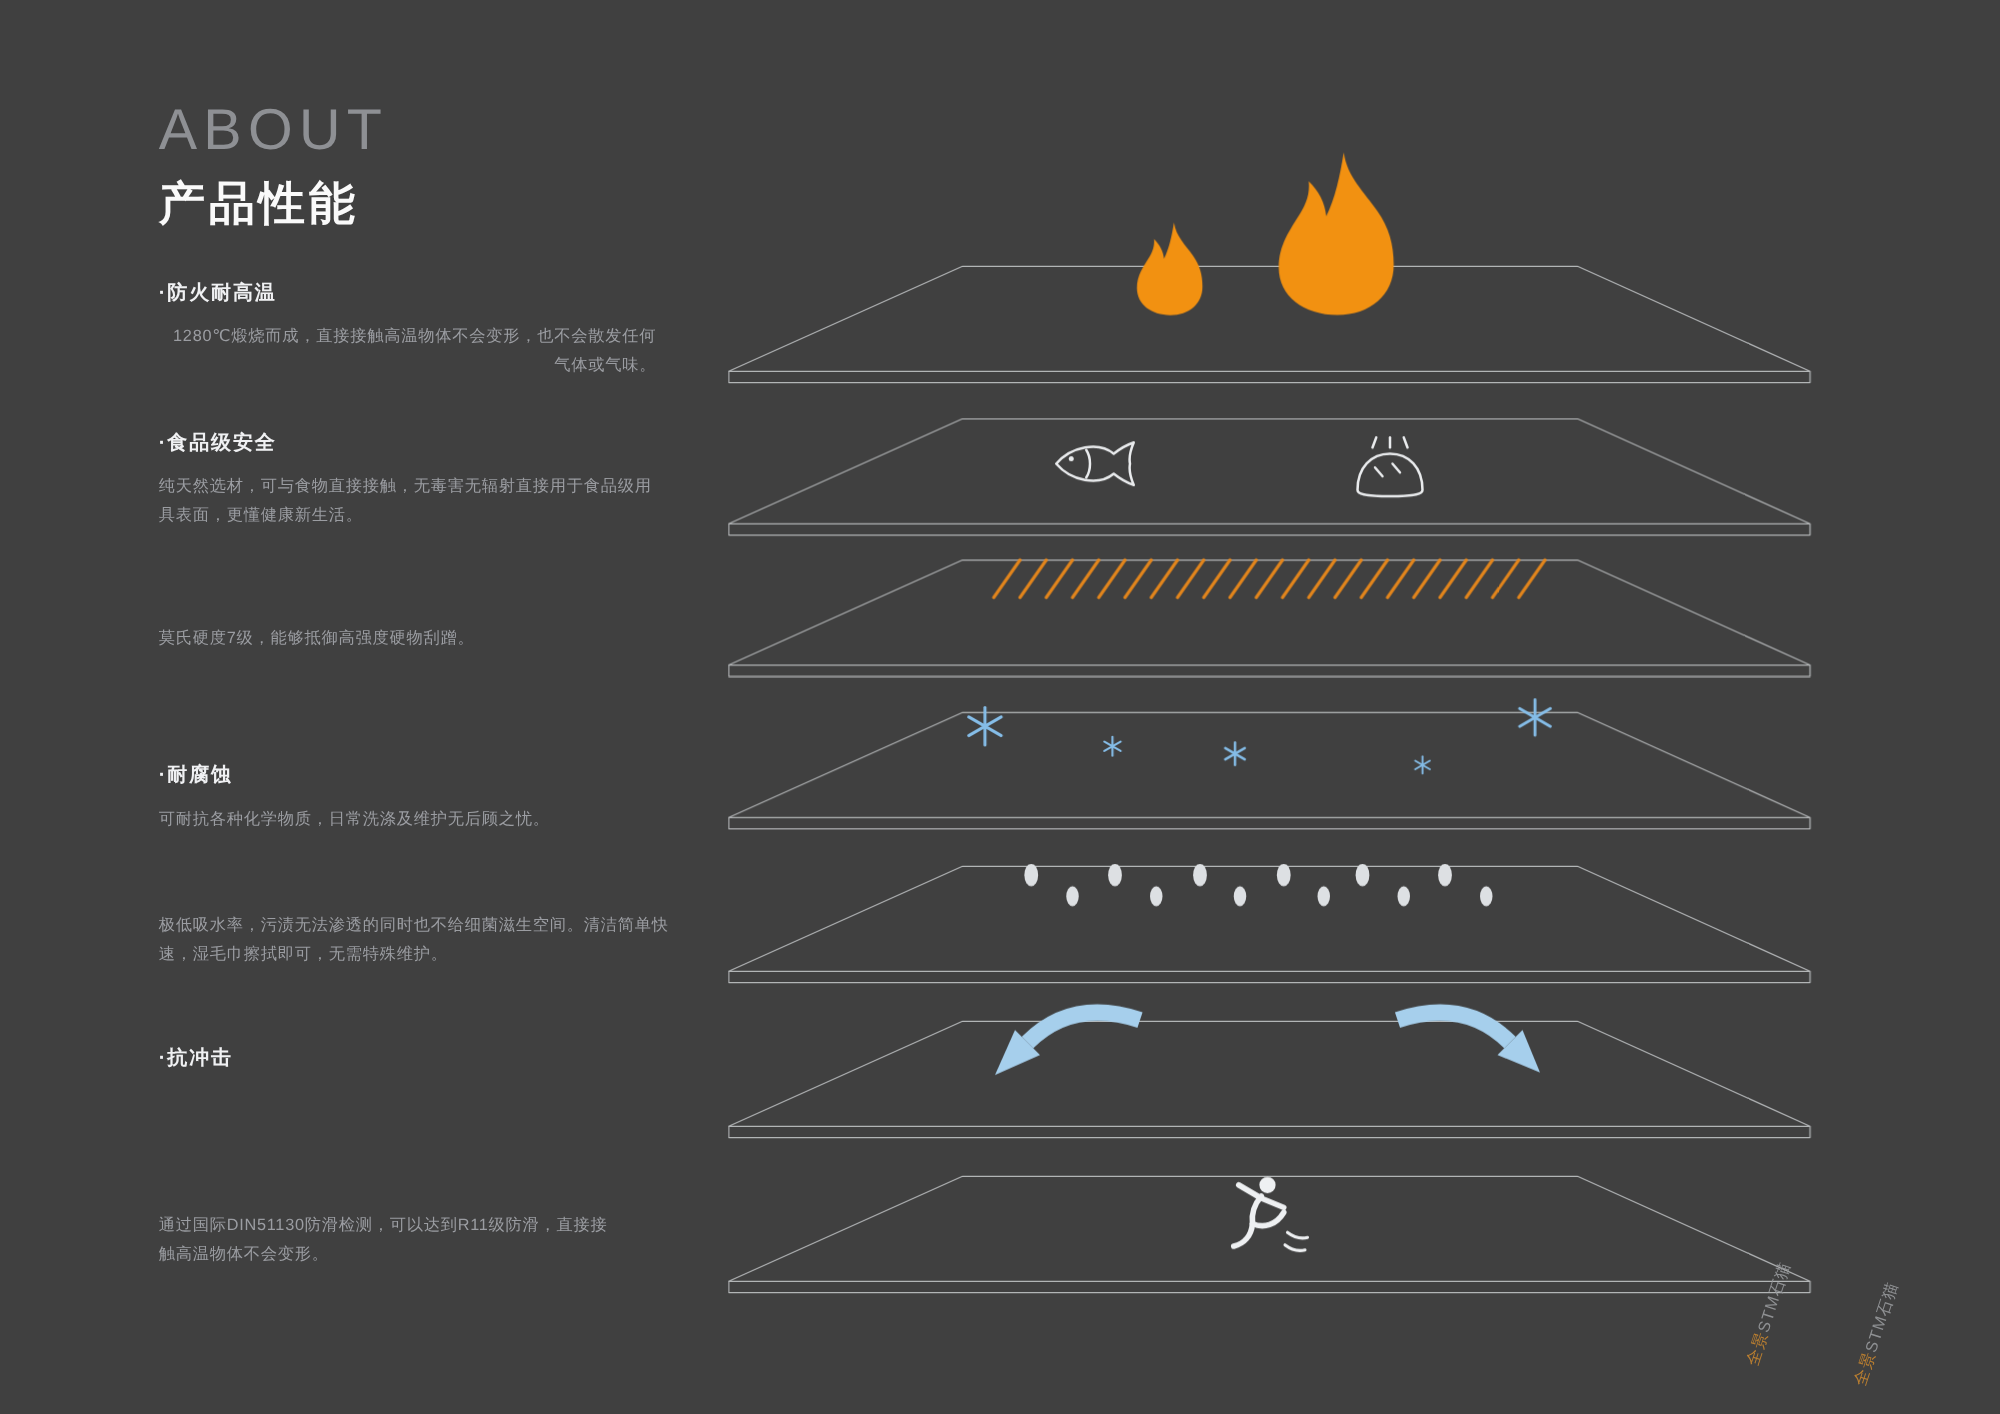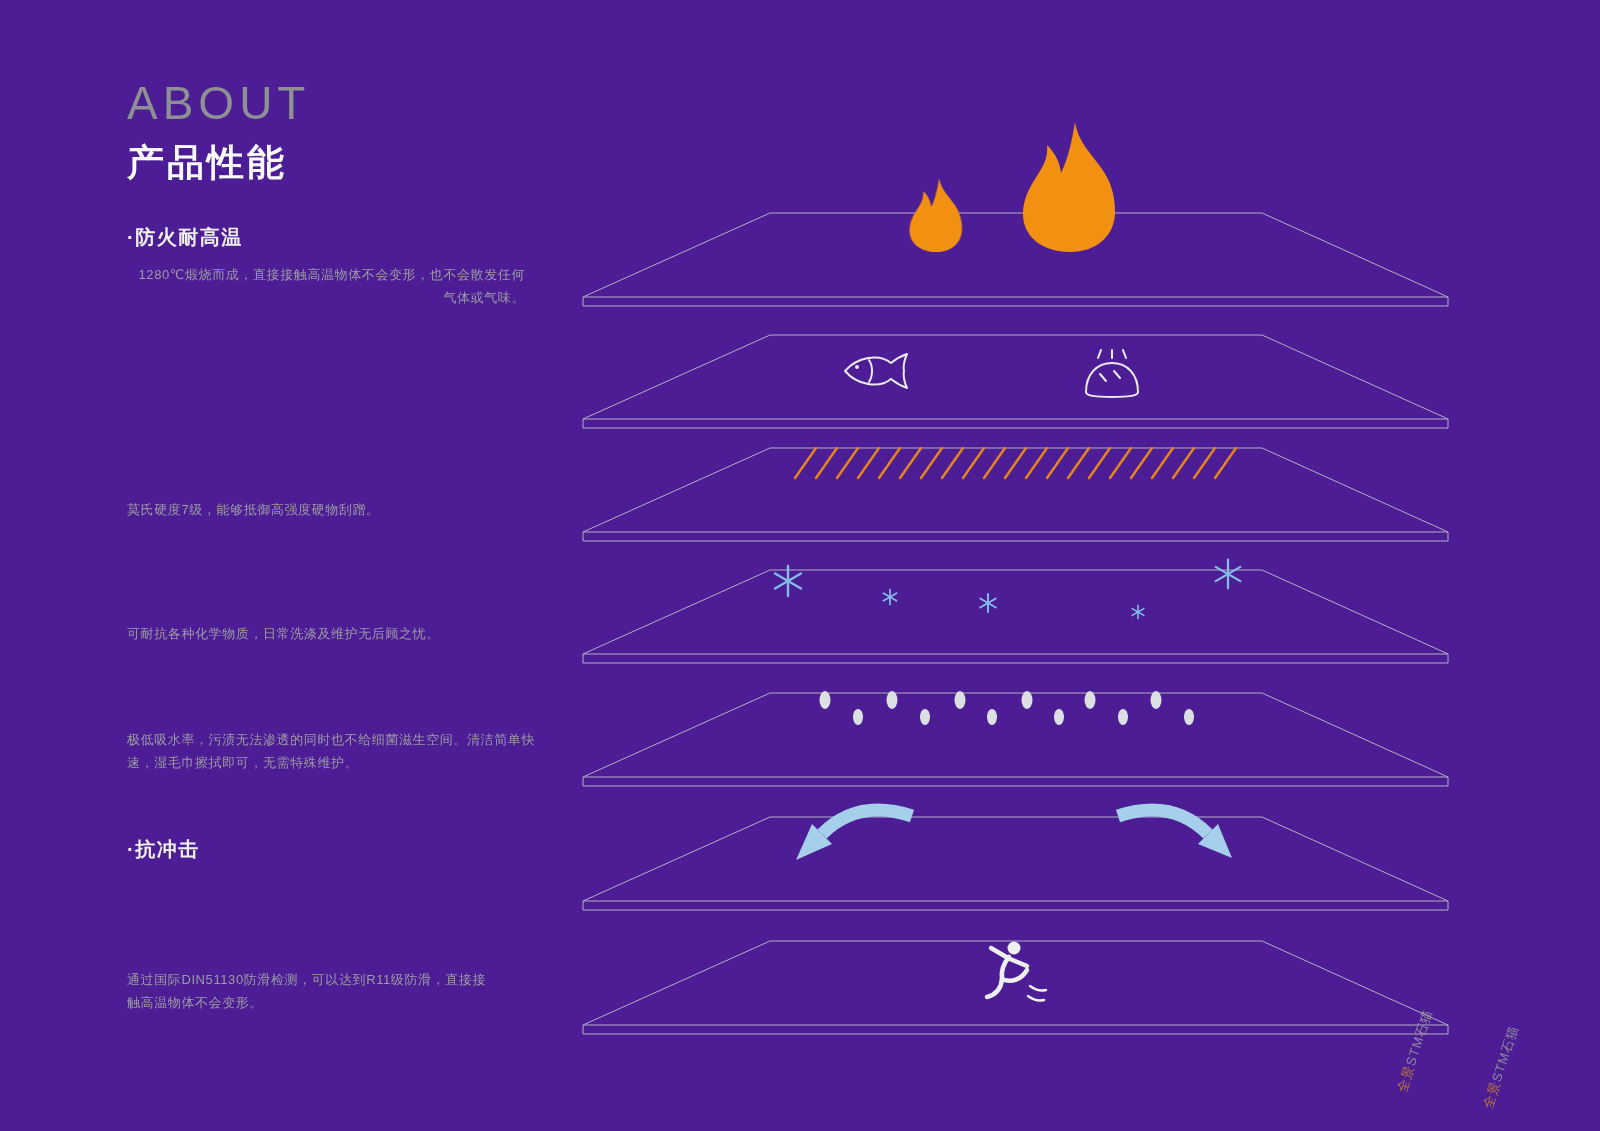--- a/index.html
+++ b/index.html
@@ -2,41 +2,41 @@
 <html><head>
 <meta charset="utf-8">
 <style>
   * { box-sizing: border-box; margin: 0; padding: 0; }
   html,body { background:#0f0f12; }
   .page {
     position: relative;
     width: 1600px;
     height: 1131px;
     margin: 0 auto;
-    background: #4c1d95;
+    background: #404040;
     overflow: hidden;
     font-family: "Liberation Sans", "DejaVu Sans", sans-serif;
   }
   .header { position: absolute; left: 127px; top: 76px; }
   .eyebrow {
     font-size: 46px;
     font-weight: 400;
     color: #8e9094;
     letter-spacing: 5px;
   }
   .page-title {
     margin-top: 8px;
     font-size: 37px;
     font-weight: 700;
     color: #fafafa;
     letter-spacing: 3px;
   }
   .feature { position: absolute; left: 127px; }
   .feature-title {
-    font-size: 20px;
+    font-size: 16px;
     font-weight: 600;
     color: #f0f1f3;
     letter-spacing: 1.5px;
   }
   .feature-desc {
     margin-top: 12px;
     font-size: 13px;
     line-height: 1.78;
     color: #9b9da2;
     letter-spacing: 0.6px;
@@ -70,26 +70,31 @@
   <div class="header">
     <div class="eyebrow">ABOUT</div>
     <div class="page-title">产品性能</div>
   </div>
 
   <div class="feature f1">
     <div class="feature-title">·防火耐高温</div>
     <div class="feature-desc">1280℃煅烧而成，直接接触高温物体不会变形，也不会散发任何气体或气味。</div>
   </div>
 
+  <div class="feature f2">
+    <div class="feature-title">·食品级安全</div>
+    <div class="feature-desc">纯天然选材，可与食物直接接触，无毒害无辐射直接用于食品级用具表面，更懂健康新生活。</div>
+  </div>
 
   <div class="feature f3">
     <div class="feature-desc">莫氏硬度7级，能够抵御高强度硬物刮蹭。</div>
   </div>
 
   <div class="feature f4">
+    <div class="feature-title">·耐腐蚀</div>
     <div class="feature-desc">可耐抗各种化学物质，日常洗涤及维护无后顾之忧。</div>
   </div>
 
   <div class="feature f5">
     <div class="feature-desc">极低吸水率，污渍无法渗透的同时也不给细菌滋生空间。清洁简单快速，湿毛巾擦拭即可，无需特殊维护。</div>
   </div>
 
   <div class="feature f6">
     <div class="feature-title">·抗冲击</div>
   </div>

